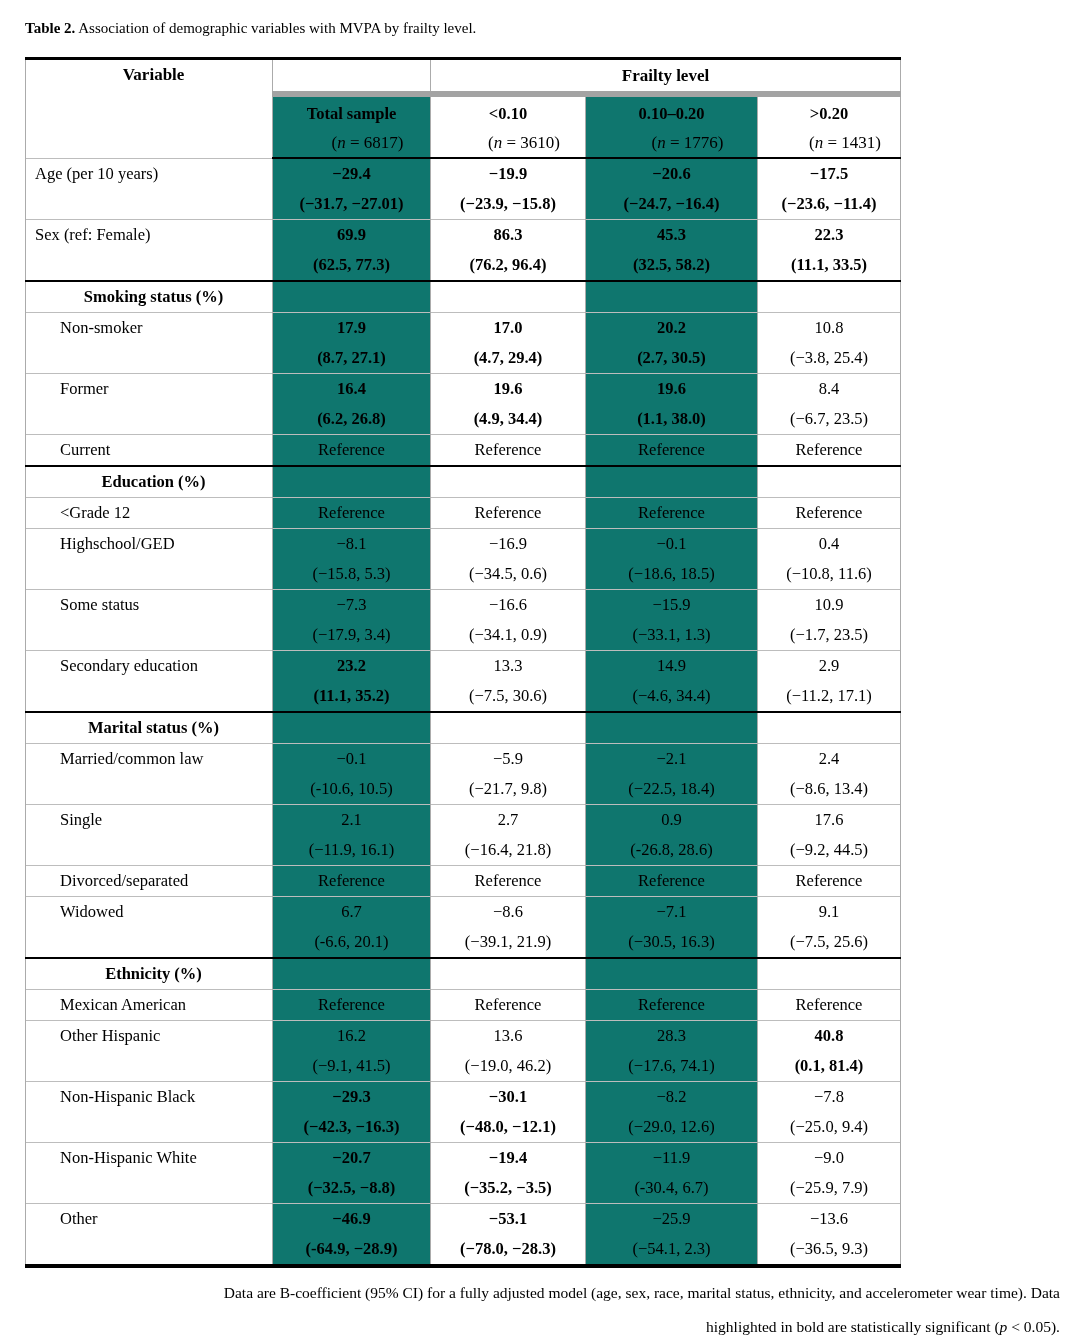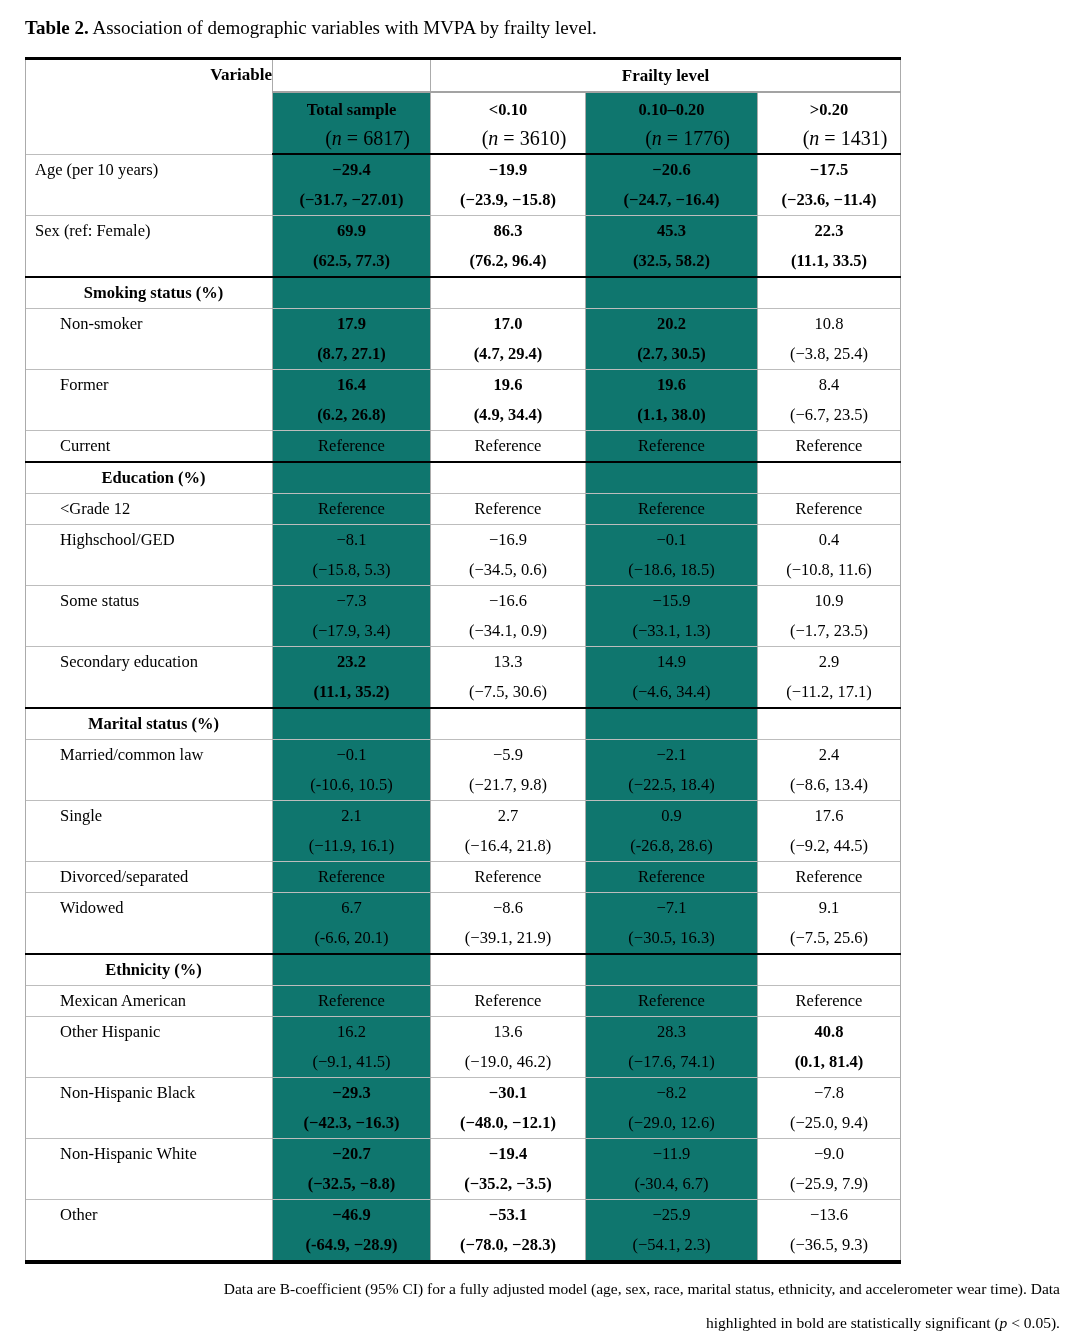--- a/index.html
+++ b/index.html
@@ -8,21 +8,21 @@
     background: #ffffff;
     width: 1070px;
     font-family: "Liberation Serif", serif;
     color: #000;
   }
   .page { width: 1070px; height: 1336px; background: #fff; overflow: hidden; }
 
   .caption {
     margin: 0;
     padding: 16px 0 17px 25px;
-    font-size: 19px;
+    font-size: 15px;
     line-height: 24px;
   }
   .caption .cap-label { font-weight: bold; }
 
   table.results {
     width: 875px;
     margin-left: 25px;
     border-collapse: collapse;
     table-layout: fixed;
     border-top: 3px solid #000;
@@ -32,37 +32,37 @@
     border-left: 1px solid #ababab;
     border-right: 1px solid #ababab;
     padding: 0;
     font-size: 16.5px;
     font-weight: normal;
   }
   .shaded { background: #0f766e; }
 
   
   th.var-head {
-    text-align: right;
+    text-align: center;
     vertical-align: top;
     padding: 5px 0 0 9px;
     font-weight: bold;
     font-size: 17px;
   }
   td.empty-head { height: 31px; }
   th.group-head {
     text-align: center;
     font-weight: bold;
     font-size: 17px;
     height: 31px;
   }
-  thead td.empty-head, thead th.group-head { border-bottom: 2px solid #a3a3a3; }
+  thead td.empty-head, thead th.group-head { border-bottom: 6px solid #a3a3a3; }
   tr.cols th { border-bottom: 2px solid #000; height: 60px; vertical-align: top; text-align: center; }
   .col-label { line-height: 31px; margin-top: 1px; font-weight: bold; font-size: 16.5px; }
-  .col-sub { line-height: 27px; font-size: 20px; padding-left: 32px; }
+  .col-sub { line-height: 27px; font-size: 17px; padding-left: 32px; }
 
   
   tbody td { border-top: 1px solid #bdbdbd; }
   tr.section-row td { border-top: 2px solid #000; text-align: center; }
   tr.row-double { height: 61px; }
   tr.row-single, tr.section-row { height: 31px; }
 
   td.label-cell {
     text-align: left;
     vertical-align: top;

